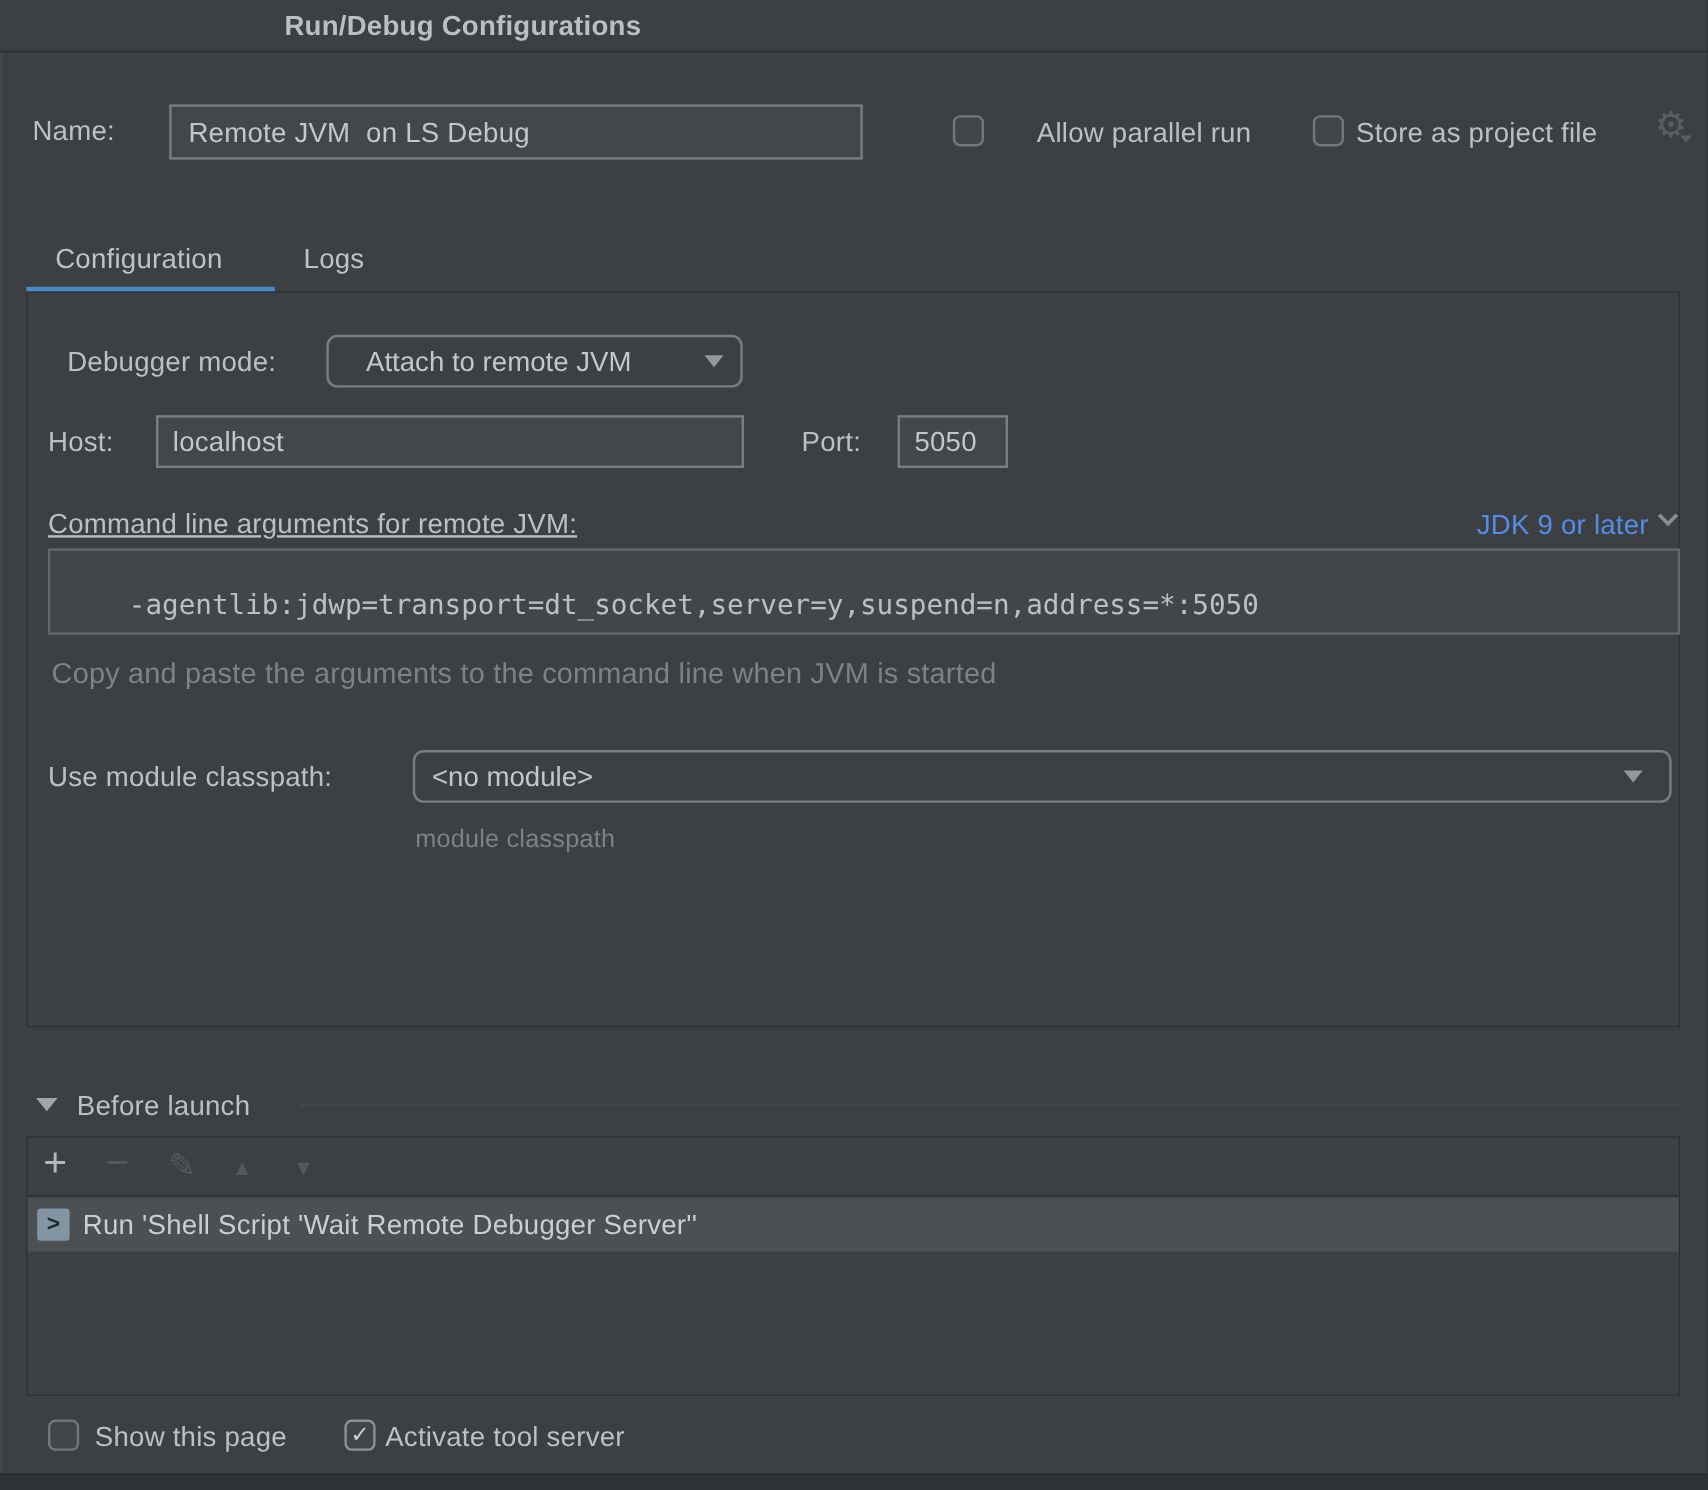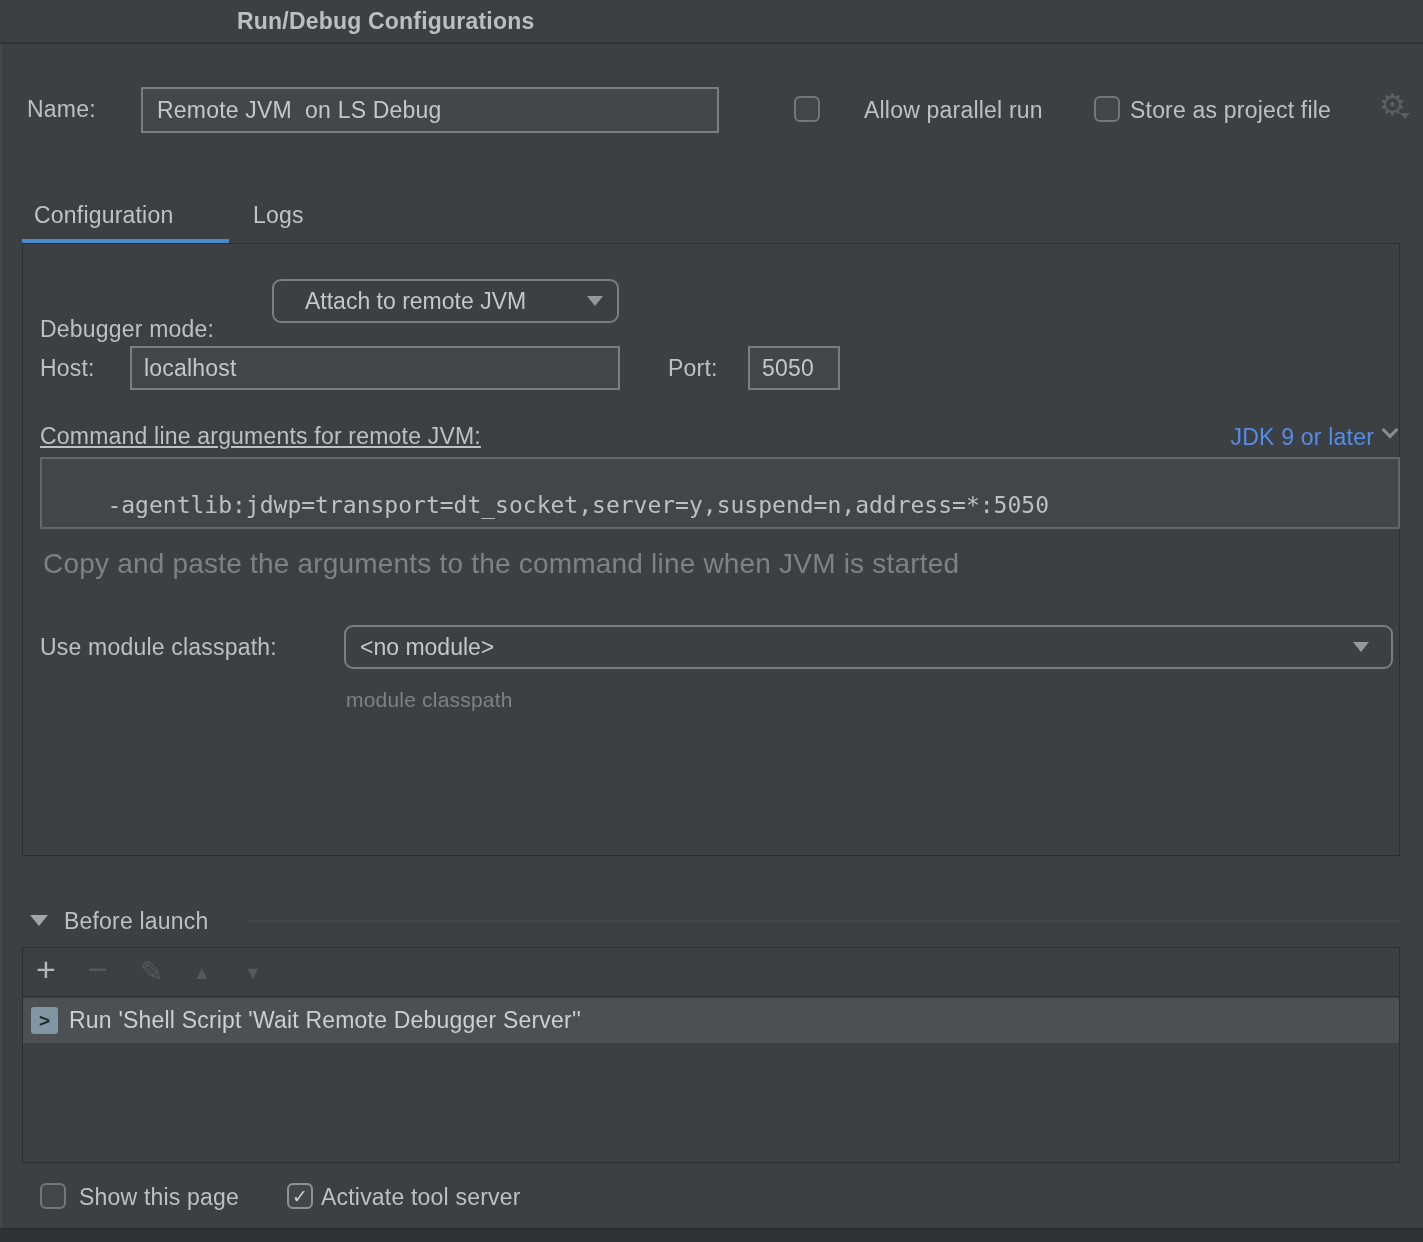--- a/index.html
+++ b/index.html
@@ -74,48 +74,48 @@
   <span class="abs lbl" style="left:27px;top:96px;">Name:</span>
   <input class="tfield" style="left: 141px; top: 87px; width: 578px; height: 46px; padding-left: 14px;" value="Remote JVM  on LS Debug">
 
   <span class="cb" style="left:794px;top:96px;"></span>
   <span class="abs lbl" style="left:864px;top:97px;">Allow parallel run</span>
 
   <span class="cb" style="left:1094px;top:96px;"></span>
   <span class="abs lbl" style="left:1130px;top:97px;">Store as project file</span>
   <span class="gear"><span>⚙</span><span class="mini"></span></span>
 
-  <span class="tab" style="left:34px;text-align:center;">Configuration</span>
+  <span class="tab" style="left:46px;text-align:center;">Configuration</span>
   <span class="tab" style="left:253px;">Logs</span>
   <div class="tab-underline"></div>
 
   <div class="panel" style="left:22px;top:243px;width:1378px;height:613px;"></div>
 
-  <span class="abs lbl" style="left:40px;top:288px;margin-top:28px;">Debugger mode:</span>
+  <span class="abs lbl" style="left:56px;top:288px;">Debugger mode:</span>
   <div class="dropdown" style="left:272px;top:279px;width:347px;padding-left:31px;">
     <span>Attach to remote JVM</span>
     <span class="dd-arrow"></span>
   </div>
 
   <span class="abs lbl" style="left:40px;top:355px;">Host:</span>
   <input class="tfield" style="left: 130px; top: 346px; width: 490px; height: 44px;" value="localhost">
 
   <span class="abs lbl" style="left:668px;top:355px;">Port:</span>
   <input class="tfield" style="left: 748px; top: 346px; width: 92px; height: 44px;" value="5050">
 
   <span class="abs lbl" style="left:40px;top:423px;text-decoration:underline;">Command line arguments for remote JVM:</span>
   <span class="abs" style="right:27px;top:424px;display:flex;align-items:flex-start;">
     <span class="link">JDK 9 or later</span>
     <span class="chev"></span>
   </span>
 
   <div class="args">
     <span>-agentlib:jdwp=transport=dt_socket,server=y,suspend=n,address=*:5050</span>
   </div>
-  <span class="abs hint" style="left:43px;top:548px;font-size:28px;">Copy and paste the arguments to the command line when JVM is started</span>
+  <span class="abs hint" style="left:43px;top:548px;font-size:24px;">Copy and paste the arguments to the command line when JVM is started</span>
 
   <span class="abs lbl" style="left:40px;top:634px;">Use module classpath:</span>
   <div class="dropdown" style="left:344px;top:625px;width:1049px;">
     <span>&lt;no module&gt;</span>
     <span class="dd-arrow" style="margin-right:8px;"></span>
   </div>
   <div class="abs hint" style="left:346px;top:686px;font-size:21px;line-height:28px;">
     <span style="display:block;">module classpath</span>
   </div>
 

